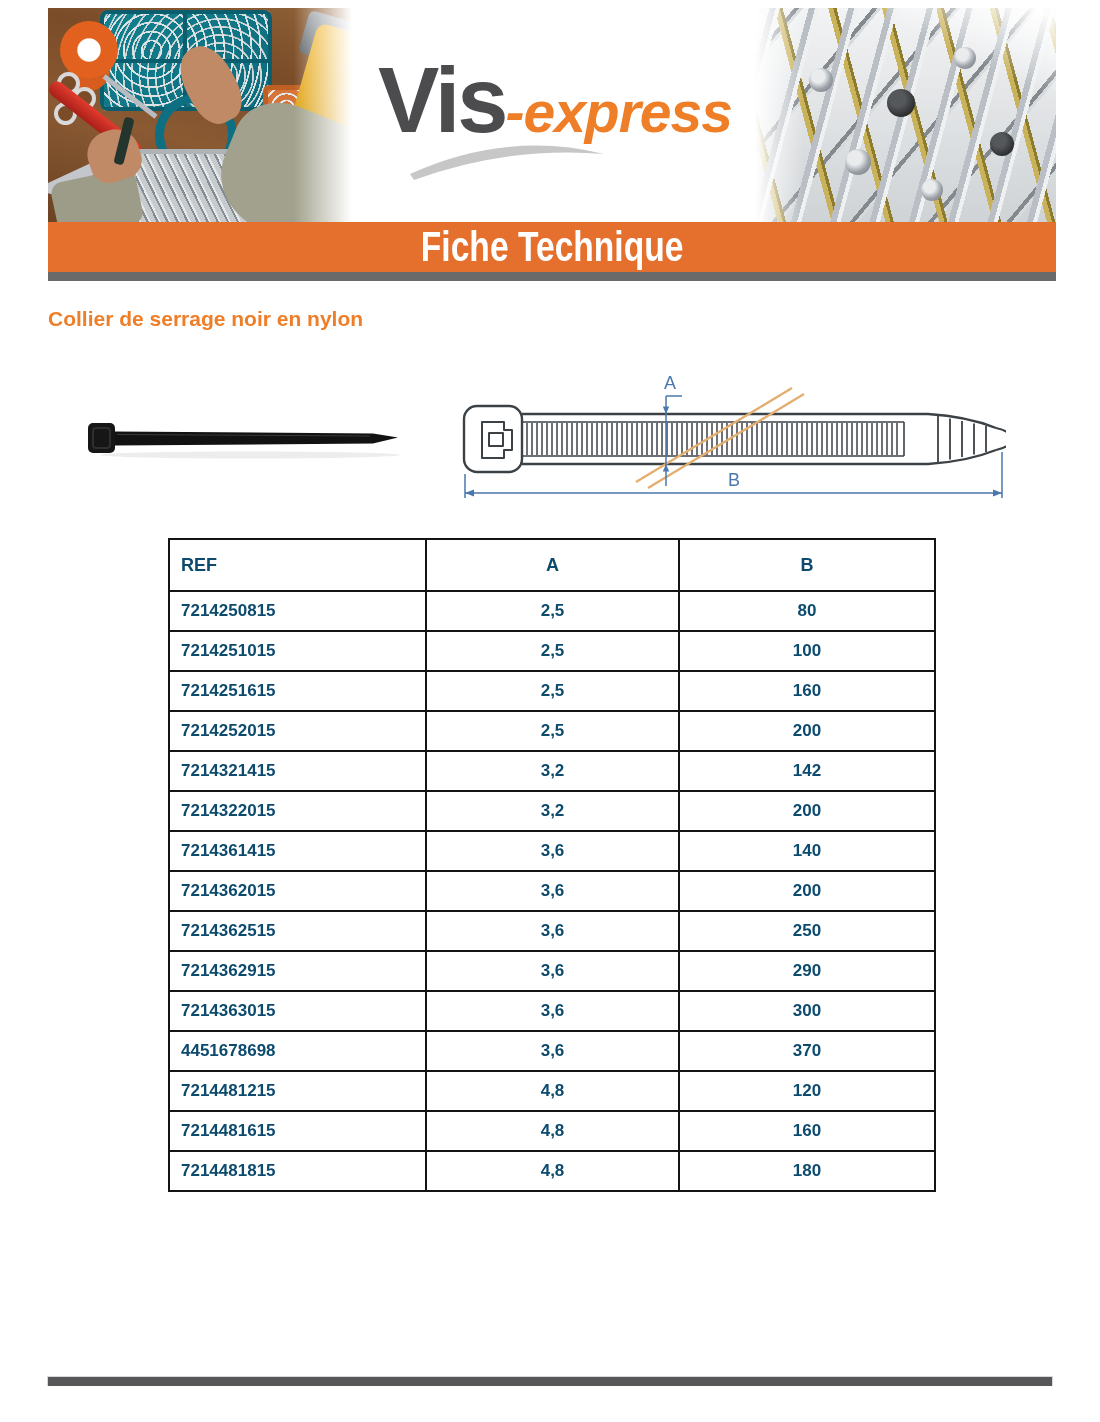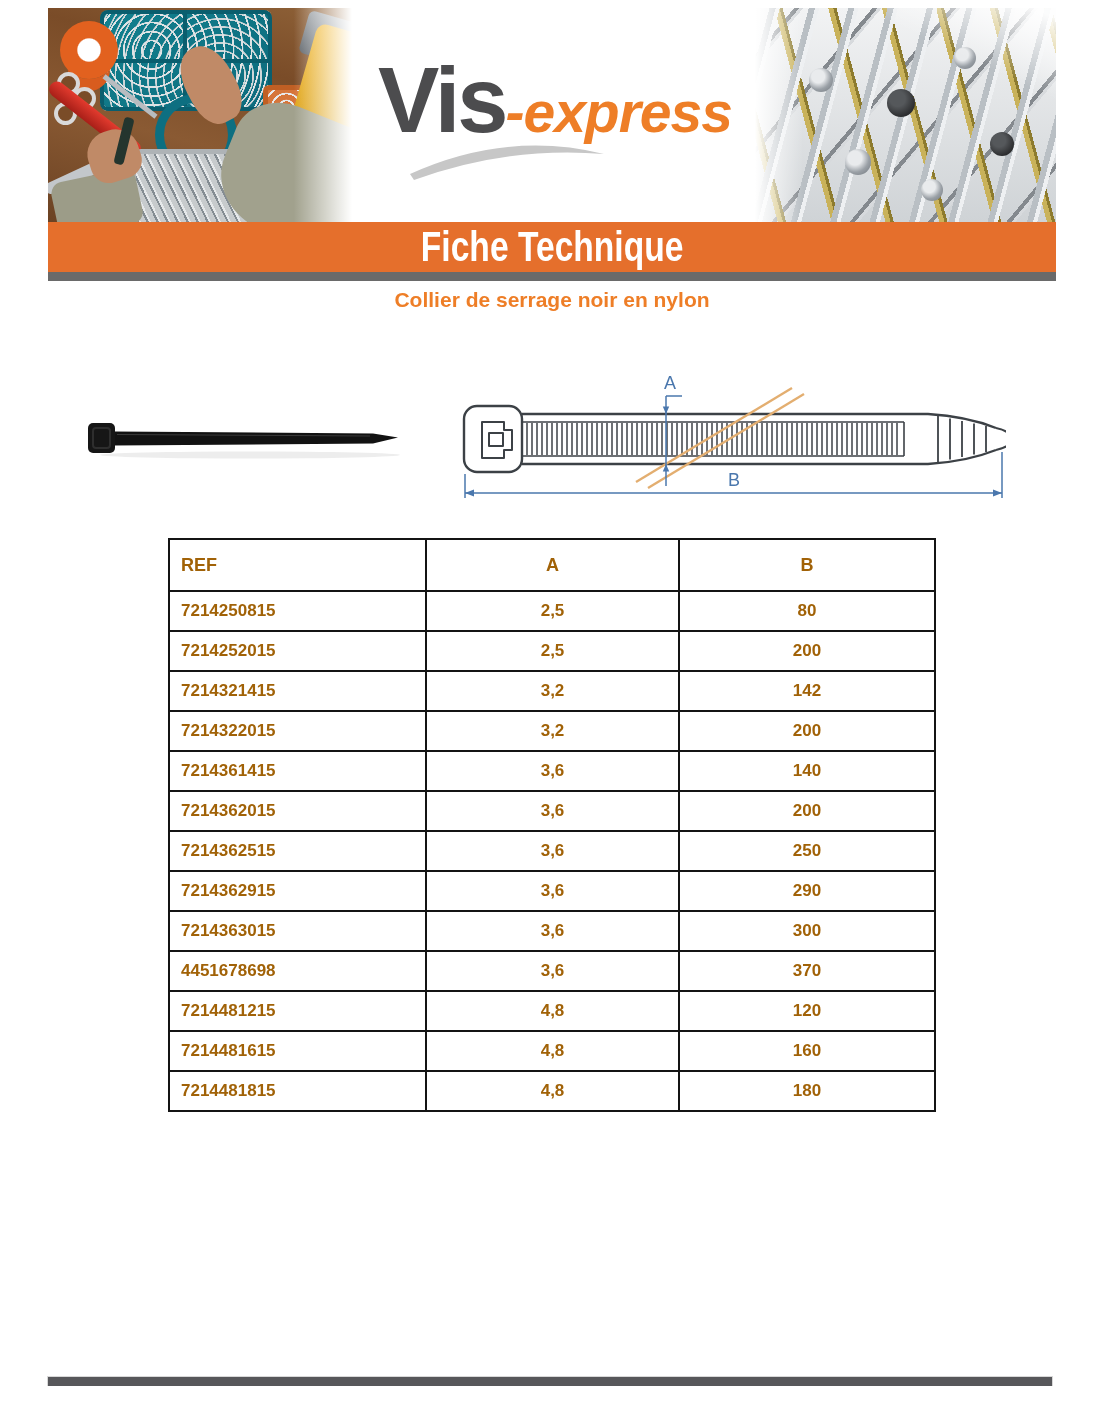--- a/index.html
+++ b/index.html
@@ -71,32 +71,32 @@
   .logo-swoosh{margin-top:-8px;margin-left:-96px;display:block;}
 
   
   .banner{position:absolute;left:48px;top:222px;width:1008px;height:50px;background:var(--accent);
       display:flex;align-items:center;justify-content:center;}
   .banner-text{color:#fff;font-weight:bold;font-size:42px;letter-spacing:0;
       transform:scaleX(0.8);transform-origin:center;line-height:1;}
   .strip{position:absolute;left:48px;top:272px;width:1008px;height:9px;background:var(--strip-gray);}
 
   
-  .product-title{position:absolute;left:48px;top:288px;width:1008px;text-align:center;
+  .product-title{position:absolute;left:48px;top:307px;width:1008px;text-align:left;
       color:var(--logo-orange);font-size:21px;font-weight:bold;}
 
   
   .tie-photo{position:absolute;left:85px;top:418px;}
   .drawing{position:absolute;left:456px;top:376px;}
   .drawing text{font-family:"Liberation Sans",sans-serif;fill:var(--dim-blue);font-size:18px;}
 
   
   .spec-table{position:absolute;left:168px;top:538px;width:766px;border-collapse:collapse;table-layout:fixed;}
   .spec-table col.w1{width:257px;} .spec-table col.w2{width:253px;} .spec-table col.w3{width:256px;}
-  .spec-table th,.spec-table td{border:2px solid #141414;font-weight:bold;color:#a16207;
+  .spec-table th,.spec-table td{border:2px solid #141414;font-weight:bold;color:#0c4a6e;
       font-size:17px;padding:0;vertical-align:middle;}
   .spec-table th{height:50px;font-size:18px;}
   .spec-table td{height:38px;}
   .spec-table .c-ref{text-align:left;padding-left:11px;}
   .spec-table .c-num{text-align:center;}
 
   
   .footer{position:absolute;left:48px;top:1377px;width:1004px;height:43px;background:var(--footer-gray);
       box-shadow:0 0 0 1px #d8d8d8;}
 </style>
@@ -296,20 +296,30 @@
         <th class="c-num">B</th>
       </tr>
     </thead>
     <tbody>
         <tr>
           <td class="c-ref">7214250815</td>
           <td class="c-num">2,5</td>
           <td class="c-num">80</td>
         </tr>
         <tr>
+          <td class="c-ref">7214251015</td>
+          <td class="c-num">2,5</td>
+          <td class="c-num">100</td>
+        </tr>
+        <tr>
+          <td class="c-ref">7214251615</td>
+          <td class="c-num">2,5</td>
+          <td class="c-num">160</td>
+        </tr>
+        <tr>
           <td class="c-ref">7214252015</td>
           <td class="c-num">2,5</td>
           <td class="c-num">200</td>
         </tr>
         <tr>
           <td class="c-ref">7214321415</td>
           <td class="c-num">3,2</td>
           <td class="c-num">142</td>
         </tr>
         <tr>

